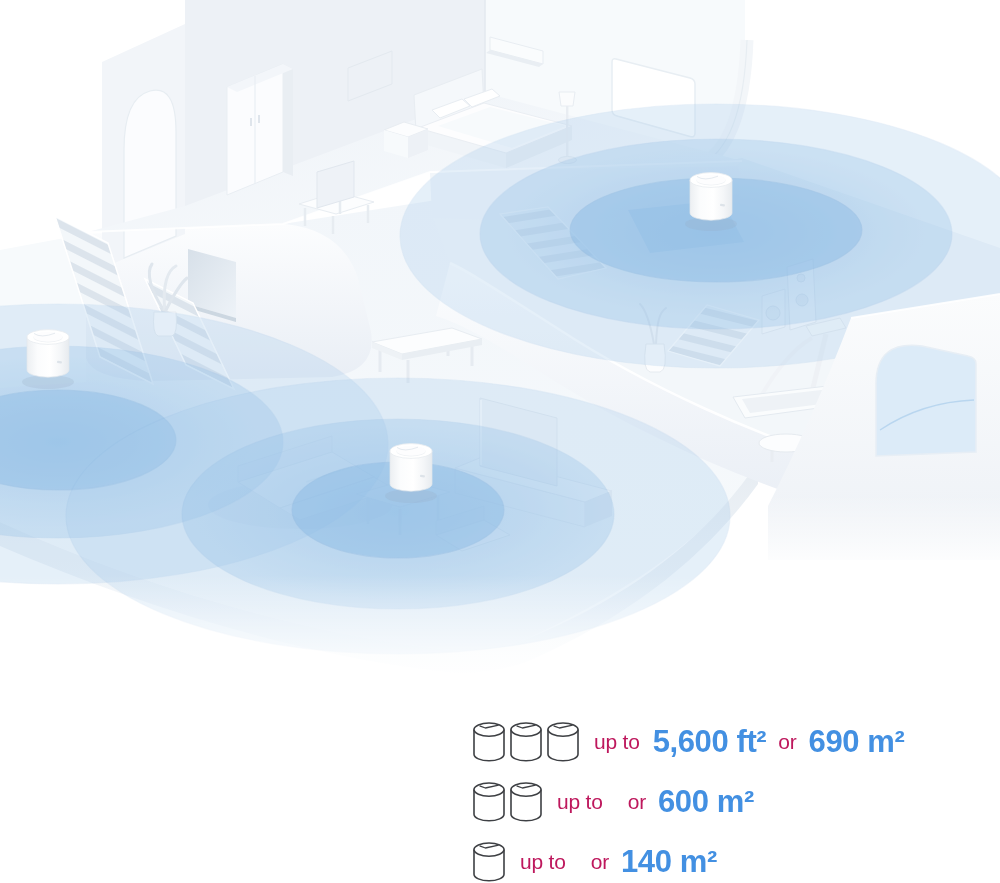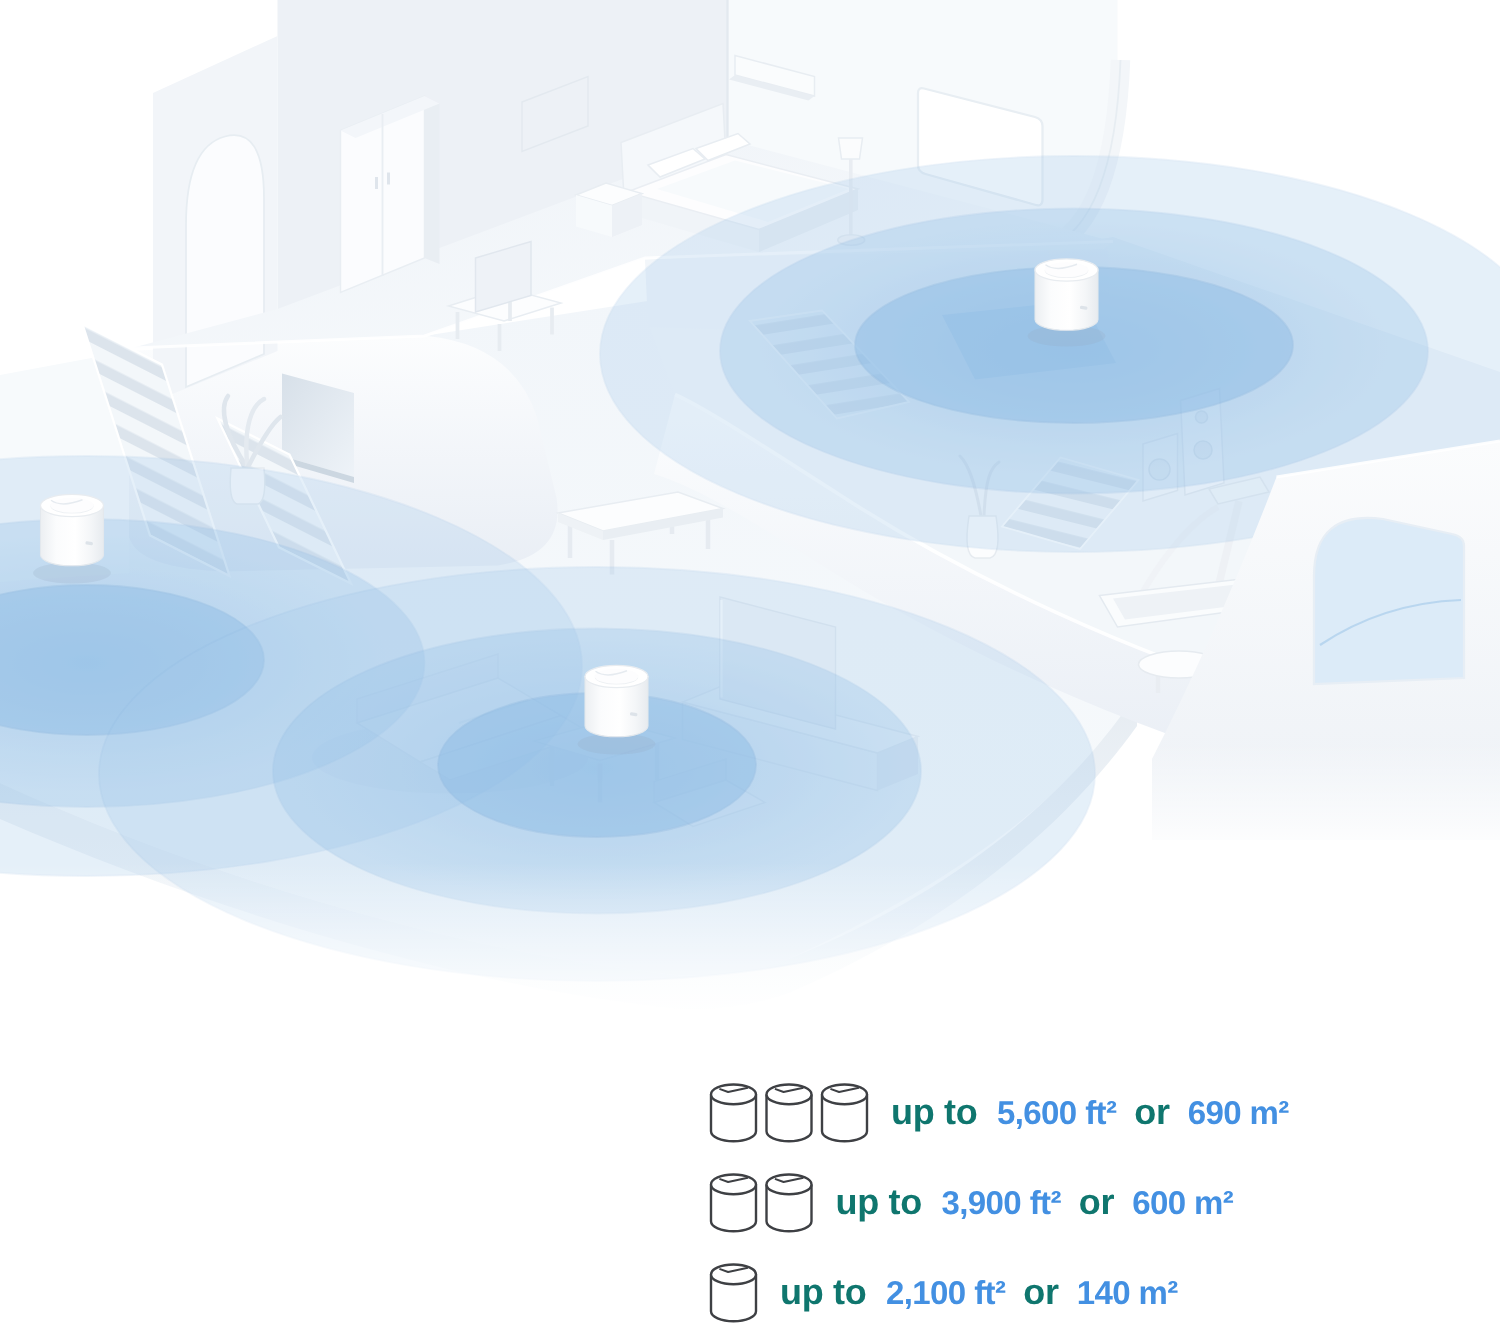--- a/index.html
+++ b/index.html
@@ -3,24 +3,24 @@
 <meta charset="utf-8">
 <style>
   html,body{margin:0;padding:0;background:#ffffff;}
   body{font-family:"Liberation Sans", sans-serif;}
   .stage{position:relative;width:1000px;height:883px;background:#ffffff;overflow:hidden;}
   .illustration{position:absolute;left:0;top:0;}
   .legend{position:absolute;left:472px;top:712px;}
   .legend-row{display:flex;align-items:center;height:60px;}
   .units{display:flex;align-items:center;gap:3px;margin-right:14px;}
   .units svg{display:block;}
-  .upto,.orlbl{font-size:24px;font-weight:bold;color:#0f766e;letter-spacing:-0.2px;}
+  .upto,.orlbl{font-size:21px;font-weight:normal;color:#be185d;letter-spacing:-0.2px;}
   .upto{margin-right:13px;}
   .orlbl{margin:4px 12px;}
-  .sqft,.sqm{font-size:22px;font-weight:bold;color:#4390E2;letter-spacing:-0.4px;}
+  .sqft,.sqm{font-size:31px;font-weight:bold;color:#4390E2;letter-spacing:-0.4px;}
 </style>
 </head>
 <body>
 
 <div class="stage">
 
   <svg class="illustration" width="1000" height="710" viewBox="0 0 1000 710">
     <defs>
       <linearGradient id="faceGrad" x1="0" y1="0" x2="0" y2="1">
         <stop offset="0" stop-color="#fcfdfe"></stop>
@@ -317,32 +317,30 @@
     <path d="M7.6,4.9 L13.4,7 L26.6,4.2" fill="none" stroke="#3e4044" stroke-width="1.3" stroke-linejoin="round"></path>
   </svg>
 
   <svg class="cyl" width="34" height="42" viewBox="0 0 34 42">
     <path d="M2,8.6 L2,33.2 A15,6.6 0 0 0 32,33.2 L32,8.6" fill="#ffffff" stroke="#3e4044" stroke-width="1.6" stroke-linejoin="round"></path>
     <ellipse cx="17" cy="8.6" rx="15" ry="6.6" fill="#ffffff" stroke="#3e4044" stroke-width="1.6"></ellipse>
     <path d="M7.6,4.9 L13.4,7 L26.6,4.2" fill="none" stroke="#3e4044" stroke-width="1.3" stroke-linejoin="round"></path>
   </svg>
 </span>
       <span class="upto">up to</span>
-      <span class="sqft">3,900 ft²</span>
       <span class="orlbl">or</span>
       <span class="sqm">600 m²</span>
     </div>
     <div class="legend-row">
       <span class="units">
   <svg class="cyl" width="34" height="42" viewBox="0 0 34 42">
     <path d="M2,8.6 L2,33.2 A15,6.6 0 0 0 32,33.2 L32,8.6" fill="#ffffff" stroke="#3e4044" stroke-width="1.6" stroke-linejoin="round"></path>
     <ellipse cx="17" cy="8.6" rx="15" ry="6.6" fill="#ffffff" stroke="#3e4044" stroke-width="1.6"></ellipse>
     <path d="M7.6,4.9 L13.4,7 L26.6,4.2" fill="none" stroke="#3e4044" stroke-width="1.3" stroke-linejoin="round"></path>
   </svg>
 </span>
       <span class="upto">up to</span>
-      <span class="sqft">2,100 ft²</span>
       <span class="orlbl">or</span>
       <span class="sqm">140 m²</span>
     </div>
   </div>
 
 </div>
 
 </body></html>

